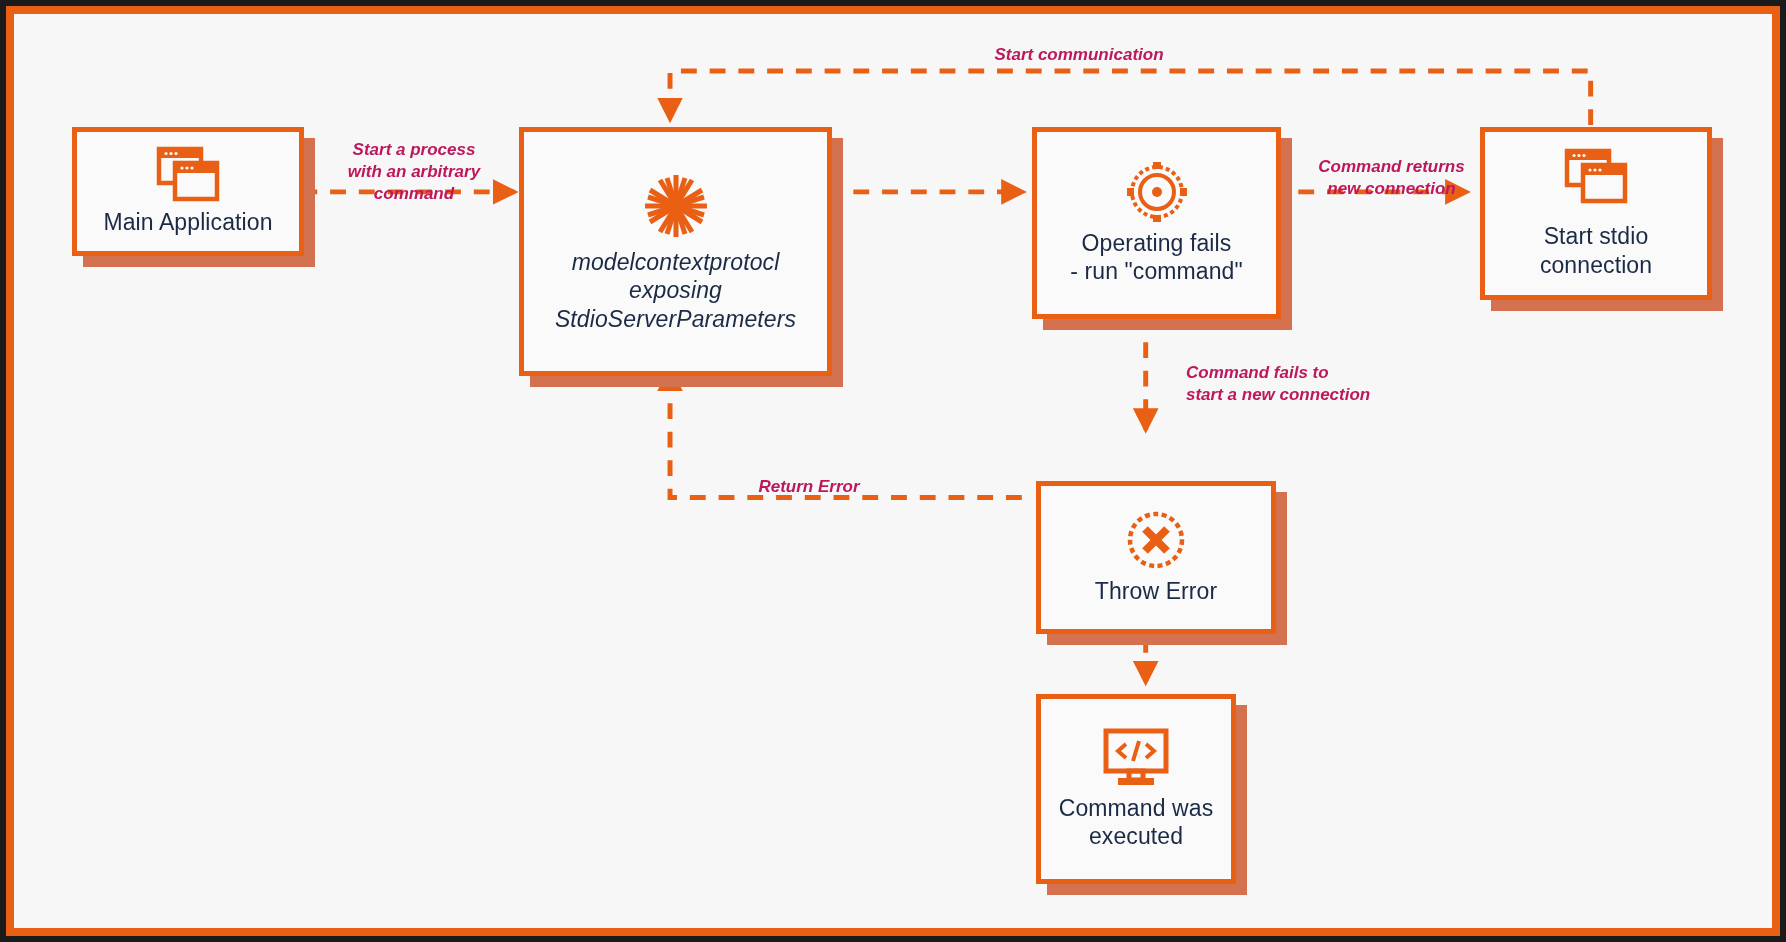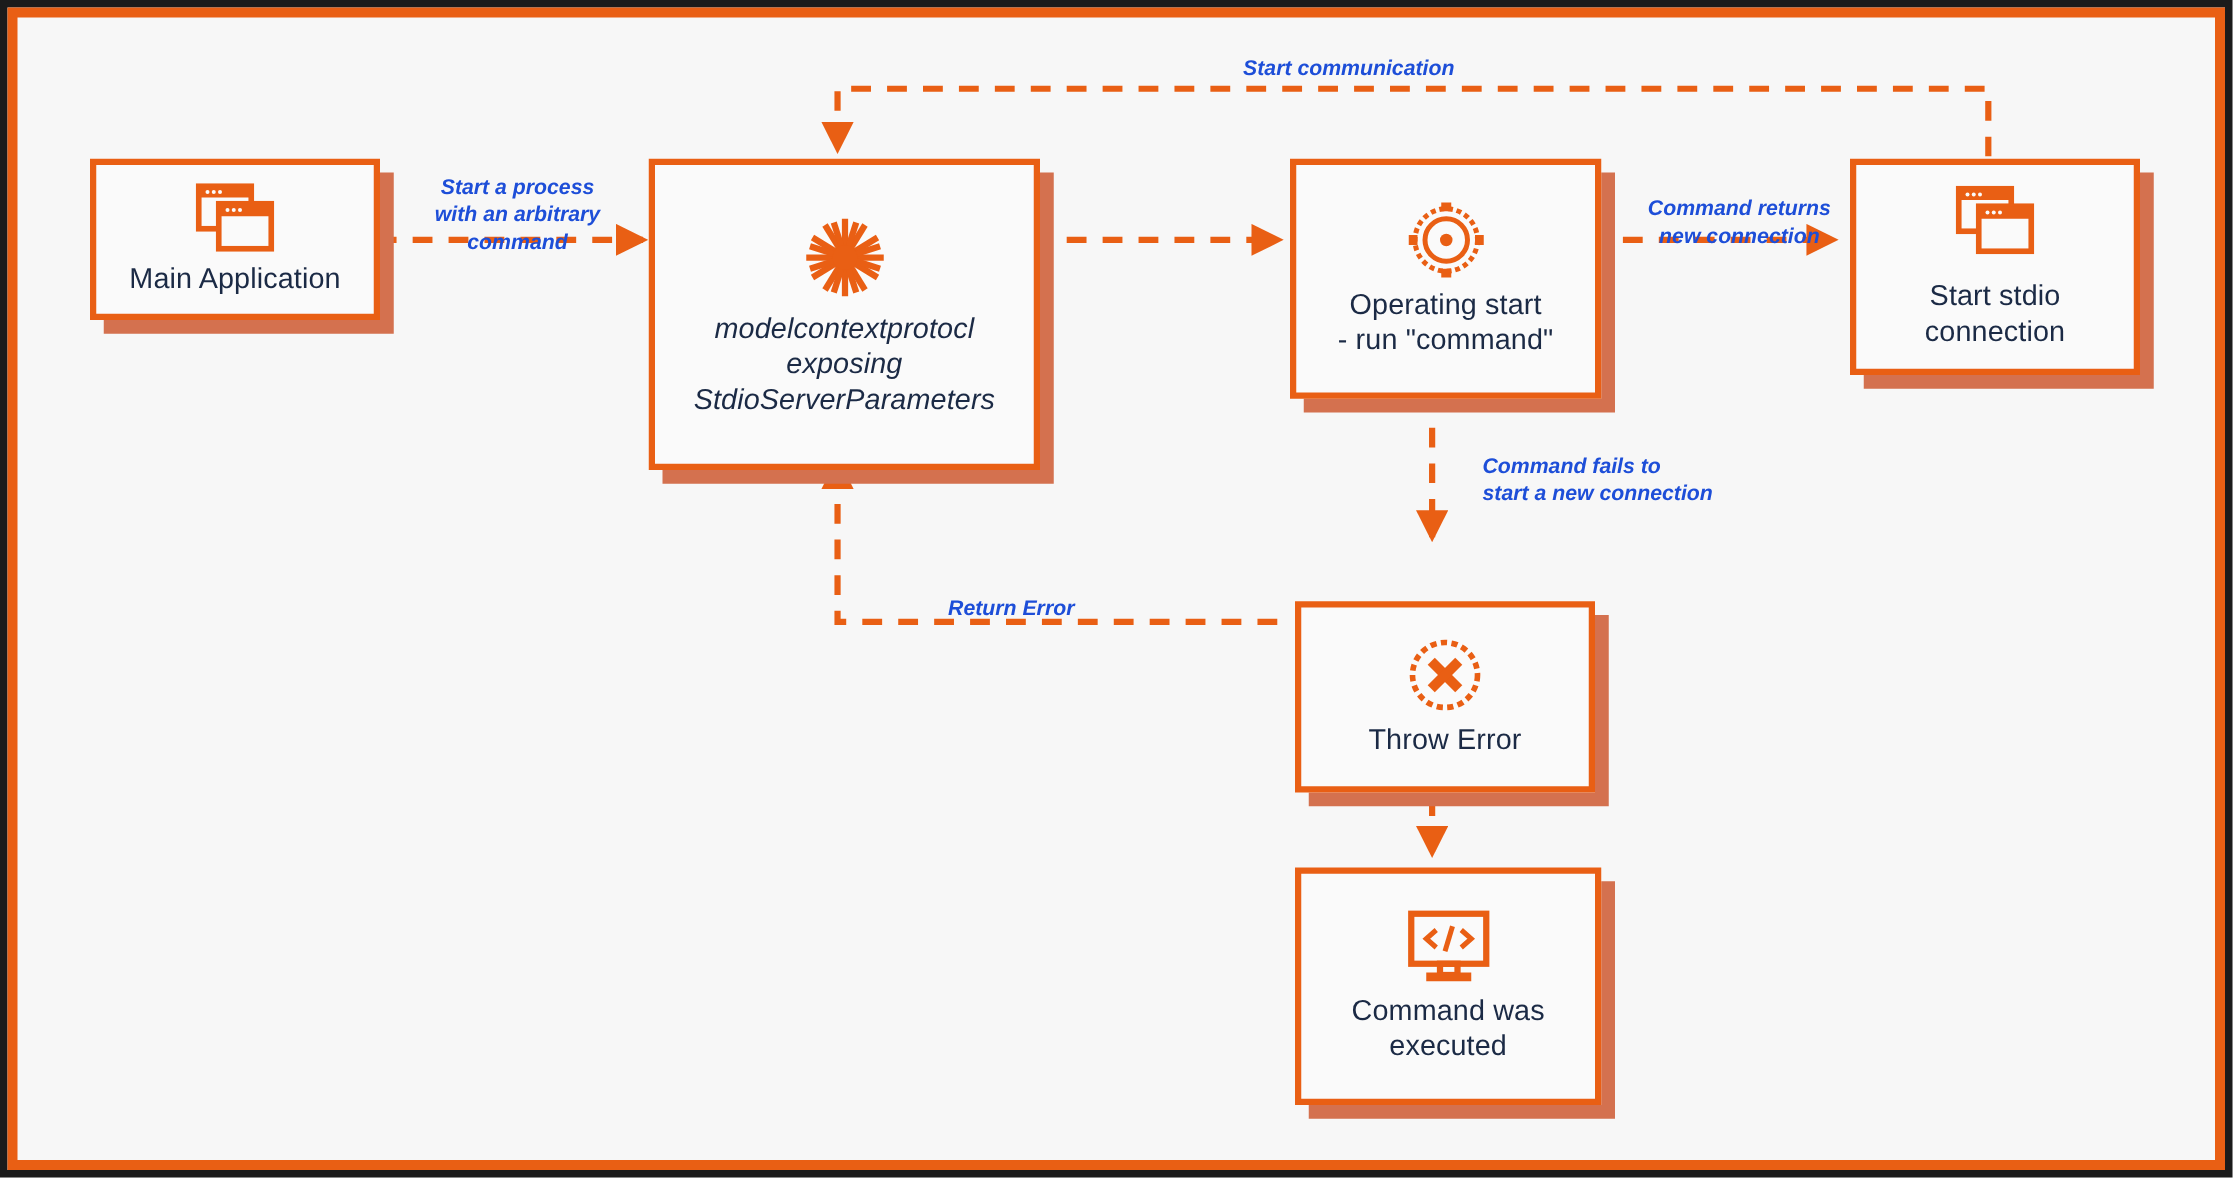--- a/index.html
+++ b/index.html
@@ -34,21 +34,21 @@
   .node .ico{display:block;margin-bottom:6px;line-height:0;}
   .node .lbl{
     font-size:23px;line-height:1.22;color:#1b2a45;
     letter-spacing:.1px;padding:0 6px;white-space:pre-line;
   }
   .edge-label{
     position:absolute;
     font-style:italic;
     font-size:17px;
     line-height:1.3;
-    color:#1d4ed8;
+    color:#be185d;
     text-align:center;
     white-space:pre-line;
     font-weight:600;
   }
   .edge-label.left{text-align:left;}
 </style>
 </head>
 <body>
 
 <div id="frame">
@@ -146,21 +146,21 @@
         <svg width="62" height="62" viewBox="0 0 62 62">
           <circle cx="31" cy="31" r="25" fill="none" stroke="#e95f14" stroke-width="4" stroke-dasharray="4 3"></circle>
           <circle cx="31" cy="31" r="17" fill="none" stroke="#e95f14" stroke-width="4"></circle>
           <circle cx="31" cy="31" r="5" fill="#e95f14"></circle>
           <rect x="27" y="1" width="8" height="7" fill="#e95f14"></rect>
           <rect x="27" y="54" width="8" height="7" fill="#e95f14"></rect>
           <rect x="1" y="27" width="7" height="8" fill="#e95f14"></rect>
           <rect x="54" y="27" width="7" height="8" fill="#e95f14"></rect>
         </svg>
       </span>
-      <span class="lbl">Operating start
+      <span class="lbl">Operating fails
 - run "command"</span>
     </div>
 
     <div class="node" style="left:1466px;top:113px;width:232px;height:173px;gap:12px;">
       <span class="ico">
         <svg width="64" height="56" viewBox="0 0 64 56">
           <rect x="3" y="3" width="42" height="34" fill="none" stroke="#e95f14" stroke-width="4.5"></rect>
           <rect x="3" y="3" width="42" height="9" fill="#e95f14"></rect>
           <circle cx="10" cy="7.5" r="1.6" fill="#fafafa"></circle>
             <circle cx="15" cy="7.5" r="1.6" fill="#fafafa"></circle>
@@ -182,21 +182,21 @@
           <circle cx="31" cy="31" r="26" fill="none" stroke="#e95f14" stroke-width="4.5" stroke-dasharray="5 3.5"></circle>
           <g stroke="#e95f14" stroke-width="8" stroke-linecap="butt">
             <line x1="20" y1="20" x2="42" y2="42"></line>
             <line x1="42" y1="20" x2="20" y2="42"></line>
           </g>
         </svg>
       </span>
       <span class="lbl">Throw Error</span>
     </div>
 
-    <div class="node" style="left:1022px;top:680px;width:245px;height:190px;">
+    <div class="node" style="left:1022px;top:680px;width:200px;height:190px;">
       <span class="ico">
         <svg width="68" height="60" viewBox="0 0 68 60">
           <rect x="4" y="3" width="60" height="40" fill="none" stroke="#e95f14" stroke-width="5"></rect>
           <rect x="27" y="43" width="14" height="9" fill="none" stroke="#e95f14" stroke-width="5"></rect>
           <rect x="16" y="50" width="36" height="7" fill="#e95f14"></rect>
           <g stroke="#e95f14" stroke-width="4" fill="none" stroke-linecap="butt" stroke-linejoin="miter">
             <polyline points="24,16 16,23 24,30"></polyline>
             <polyline points="44,16 52,23 44,30"></polyline>
             <line x1="37" y1="13" x2="31" y2="33"></line>
           </g>

